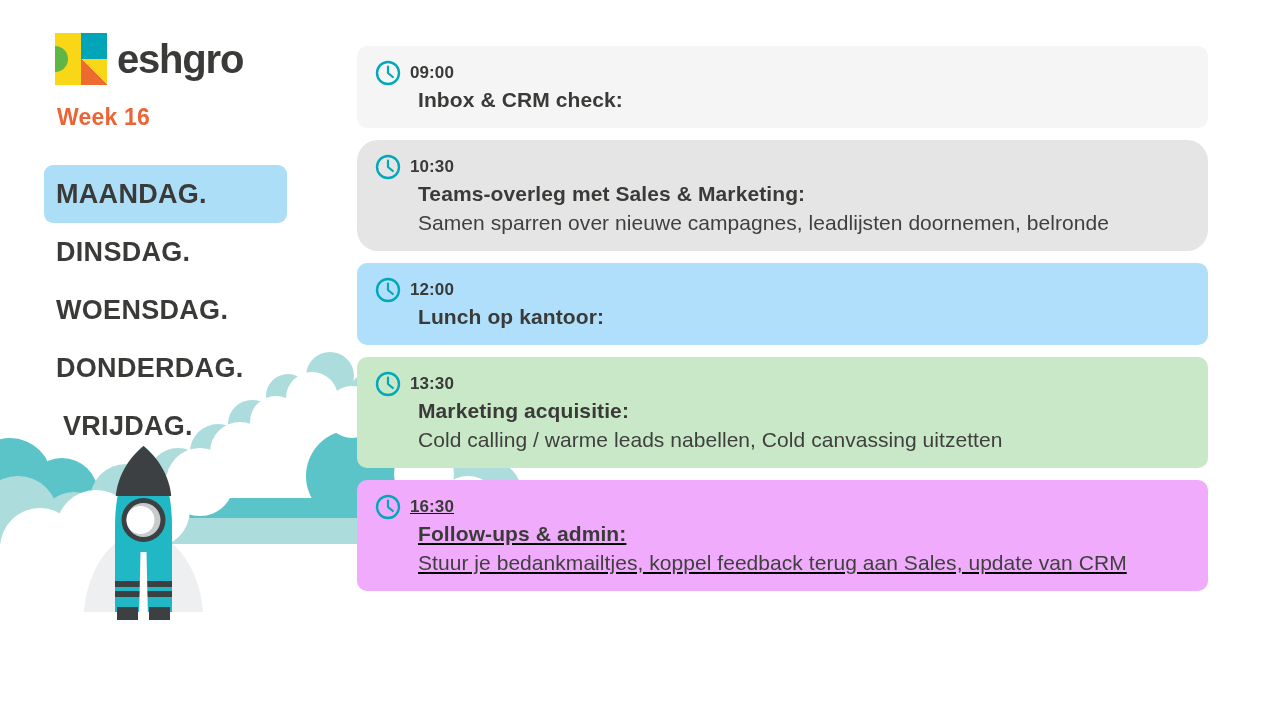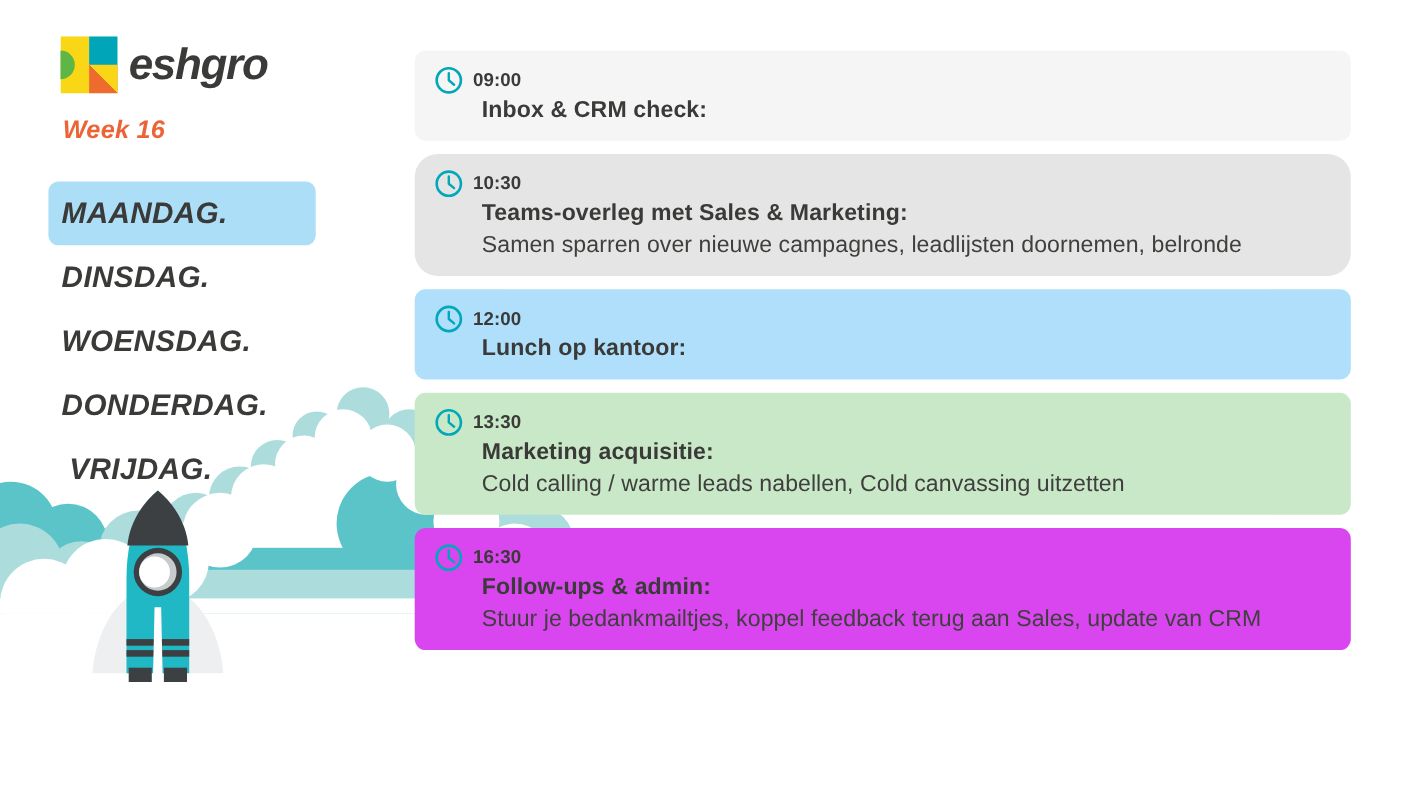--- a/index.html
+++ b/index.html
@@ -15,21 +15,20 @@
     background:#ffffff;
     overflow:hidden;
   }
 
   
   #sidebar {
     position:absolute;
     left:0; top:0;
     width:340px; height:558px;
     z-index:5;
-    font-style:italic;
   }
   #brand {
     position:absolute;
     left:55px; top:33px;
     display:flex;
     align-items:center;
     gap:10px;
   }
   #logo-mark {
     position:relative;
@@ -122,21 +121,20 @@
     z-index:3;
     pointer-events:none;
   }
 
   
   #schedule {
     position:absolute;
     left:357px; top:46px;
     width:851px;
     z-index:6;
-    margin-left:20px;
   }
   .card {
     position:relative;
     width:851px;
     border-radius:10px;
     padding:14px 18px 16px 18px;
     margin-bottom:12px;
   }
   .card-head {
     display:flex;
@@ -319,21 +317,21 @@
         <svg class="clock-icon" width="26" height="26" viewBox="0 0 26 26">
           <circle cx="13" cy="13" r="11" fill="none" stroke="#00A8BA" stroke-width="2.4"></circle>
           <path d="M13 6.5 L13 13 L17.8 17" fill="none" stroke="#00A8BA" stroke-width="2.2" stroke-linecap="round" stroke-linejoin="round"></path>
         </svg>
         <span class="card-time">13:30</span>
       </div>
       <div class="card-title">Marketing acquisitie:</div>
       <div class="card-desc">Cold calling / warme leads nabellen, Cold canvassing uitzetten</div>
     </div>
 
-    <div class="card" style="background: #d946ef;">
+    <div class="card" style="background: #f0abfc; text-decoration: underline;">
       <div class="card-head">
         <svg class="clock-icon" width="26" height="26" viewBox="0 0 26 26">
           <circle cx="13" cy="13" r="11" fill="none" stroke="#00A8BA" stroke-width="2.4"></circle>
           <path d="M13 6.5 L13 13 L17.8 17" fill="none" stroke="#00A8BA" stroke-width="2.2" stroke-linecap="round" stroke-linejoin="round"></path>
         </svg>
         <span class="card-time">16:30</span>
       </div>
       <div class="card-title">Follow-ups &amp; admin:</div>
       <div class="card-desc">Stuur je bedankmailtjes, koppel feedback terug aan Sales, update van CRM</div>
     </div>

